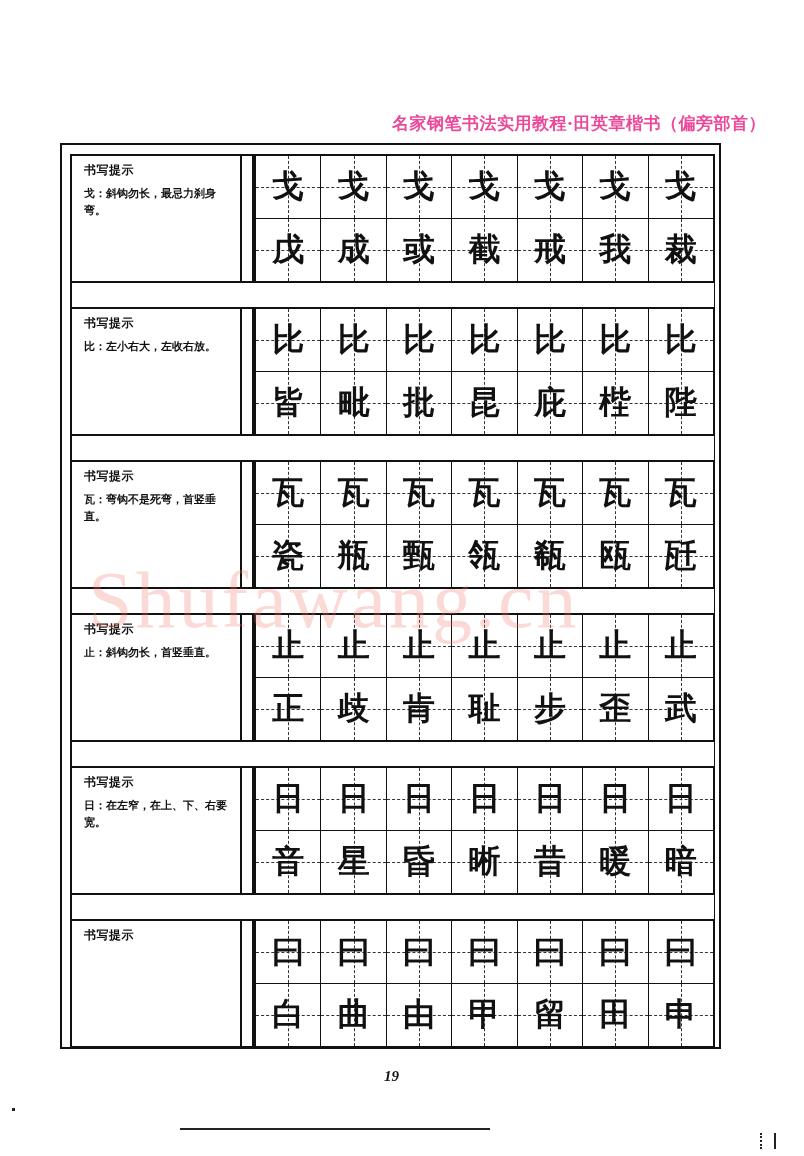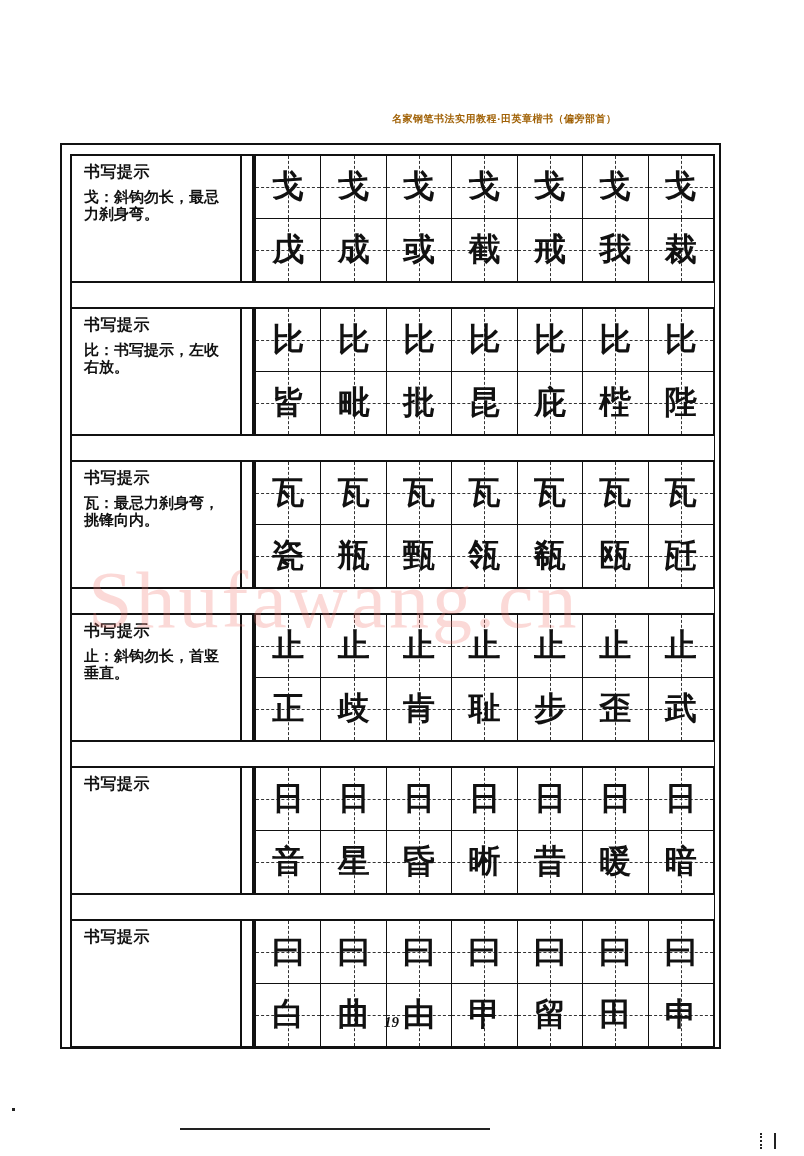--- a/index.html
+++ b/index.html
@@ -2,56 +2,56 @@
 <html><head>
 <meta charset="utf-8">
 <style>
   html, body { margin:0; padding:0; }
   body {
     width:804px; height:1156px; background:#ffffff; position:relative; overflow:hidden;
     font-family:"DejaVu Sans", sans-serif; color:#111;
   }
   .running-head {
     position:absolute; top:112px; left:392px; width:340px;
-    font-family:"DejaVu Serif", serif; font-weight:bold; font-size:10px; letter-spacing:0.5px;
-    color:#a16207; white-space:nowrap;
+    font-family:"DejaVu Serif", serif; font-weight:bold; font-size:17px; letter-spacing:0.5px;
+    color:#ec4899; white-space:nowrap;
   }
   .outer-frame {
     position:absolute; left:60px; top:143px; width:661px; height:906px;
     border:2px solid #111; box-sizing:border-box;
   }
   .inner {
     position:absolute; left:70px; top:154px; width:645px;
   }
   .section { position:relative; height:129px; display:flex; }
   .gap-row { height:24px; border-left:2px solid #111; border-right:1px solid #111; box-sizing:border-box; }
   .tip-box {
     width:172px; height:129px; border:2px solid #111; box-sizing:border-box; padding:6px 8px 0 12px;
     background:#fff;
   }
-  .tip-title { font-family:"DejaVu Sans", sans-serif; font-weight:bold; font-size:16px; margin-bottom:6px; letter-spacing:0.5px; }
-  .tip-text { font-family:"DejaVu Serif", serif; font-weight:bold; font-size:15px; line-height:17px; }
+  .tip-title { font-family:"DejaVu Sans", sans-serif; font-weight:bold; font-size:12px; margin-bottom:6px; letter-spacing:0.5px; }
+  .tip-text { font-family:"DejaVu Serif", serif; font-weight:bold; font-size:11px; line-height:17px; }
   .spacer { width:12px; border-top:2px solid #111; border-bottom:2px solid #111; border-right:2px solid #111; box-sizing:border-box; }
   .grid { display:flex; flex-direction:column; border:2px solid #111; box-sizing:border-box; width:461px; height:129px; }
   .grid-row { display:flex; height:50%; }
   .grid-row + .grid-row { border-top:1px solid #111; }
   .cell {
     position:relative; flex:1; border-left:1px solid #111; display:flex; align-items:center; justify-content:center;
     font-family:"DejaVu Serif", serif; font-weight:bold; font-size:32px; color:#111;
   }
   .cell:first-child { border-left:none; }
   .cell::before {
     content:""; position:absolute; left:0; right:0; top:50%; border-top:1.5px dashed #333;
   }
   .cell::after {
     content:""; position:absolute; top:0; bottom:0; left:50%; border-left:1.5px dashed #333;
   }
   .cell span { position:relative; z-index:1; }
   .page-number {
-    position:absolute; top:1014px; left:384px; font-family:"Liberation Serif", serif; font-style:italic; font-weight:bold; font-size:15px;
+    position:absolute; top:1068px; left:384px; font-family:"Liberation Serif", serif; font-style:italic; font-weight:bold; font-size:15px;
   }
   .watermark {
     position:absolute; top:555px; left:88px; font-family:Liberation Serif, serif; font-size:80px;
     color:rgba(240,120,110,0.28); letter-spacing:3px; white-space:nowrap; pointer-events:none; z-index:5;
   }
   .scan-line { position:absolute; top:1128px; left:180px; width:310px; height:2px; background:#222; }
   .scan-mark { position:absolute; top:1133px; left:760px; width:12px; height:16px; border-left:2px dotted #222; border-right:2px solid #222; }
   .scan-dot { position:absolute; top:1108px; left:12px; width:3px; height:3px; background:#222; }
 </style>
 </head>
@@ -114,21 +114,21 @@
           <div class="cell">
             <span>裁</span>
           </div>
         </div>
       </div>
     </div>
     <div class="gap-row"></div>
     <div class="section">
       <div class="tip-box">
         <div class="tip-title">书写提示</div>
-        <div class="tip-text">比：书写提示，左收右放。</div>
+        <div class="tip-text">比：左小右大，左收右放。</div>
       </div>
       <div class="spacer"></div>
       <div class="grid">
         <div class="grid-row">
           <div class="cell">
             <span>比</span>
           </div>
           <div class="cell">
             <span>比</span>
           </div>
@@ -170,21 +170,21 @@
           <div class="cell">
             <span>陛</span>
           </div>
         </div>
       </div>
     </div>
     <div class="gap-row"></div>
     <div class="section">
       <div class="tip-box">
         <div class="tip-title">书写提示</div>
-        <div class="tip-text">瓦：最忌力刹身弯，挑锋向内。</div>
+        <div class="tip-text">瓦：弯钩不是死弯，首竖垂直。</div>
       </div>
       <div class="spacer"></div>
       <div class="grid">
         <div class="grid-row">
           <div class="cell">
             <span>瓦</span>
           </div>
           <div class="cell">
             <span>瓦</span>
           </div>
@@ -282,20 +282,21 @@
           <div class="cell">
             <span>武</span>
           </div>
         </div>
       </div>
     </div>
     <div class="gap-row"></div>
     <div class="section">
       <div class="tip-box">
         <div class="tip-title">书写提示</div>
+        <div class="tip-text">日：在左窄，在上、下、右要宽。</div>
       </div>
       <div class="spacer"></div>
       <div class="grid">
         <div class="grid-row">
           <div class="cell">
             <span>日</span>
           </div>
           <div class="cell">
             <span>日</span>
           </div>

